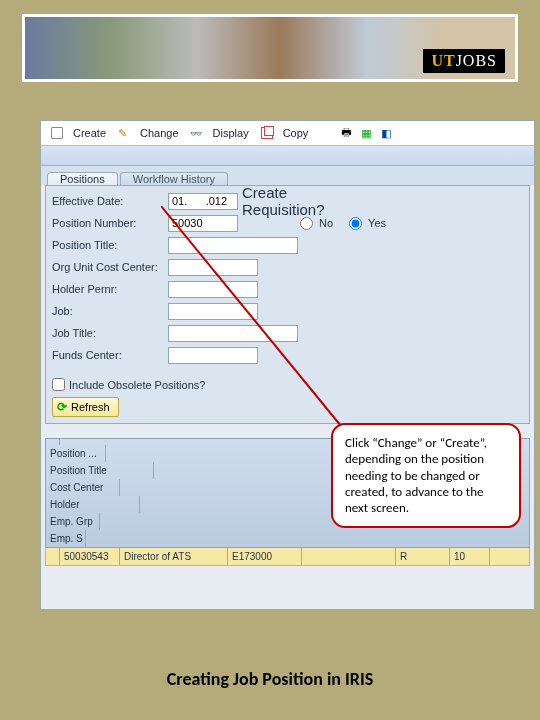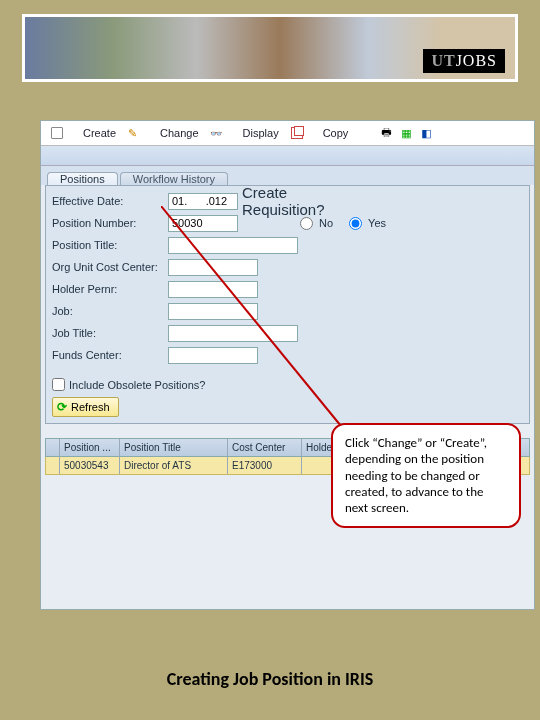--- a/index.html
+++ b/index.html
@@ -23,21 +23,21 @@
   padding: 6px 10px;
 }
 .logo {
   background: #000;
   color: #fff;
   padding: 3px 8px;
   font-family: Georgia, serif;
   font-size: 16px;
   letter-spacing: 1px;
 }
-.logo .ut { color: #a3a3a3; font-weight: bold; }
+.logo .ut { color: #eab308; font-weight: bold; }
 .app-window {
   margin: 38px 0 0 40px;
   width: 495px;
   height: 490px;
   background: #e8edf4;
   border: 1px solid #9aa;
   overflow: hidden;
   position: relative;
 }
 .title-bar {
@@ -54,21 +54,21 @@
   background: #fff;
   padding: 4px 6px;
   border-bottom: 1px solid #bbb;
   display: flex;
   align-items: center;
   gap: 4px;
 }
 .tb-btn {
   display: inline-flex;
   align-items: center;
-  gap: 20px;
+  gap: 10px;
   padding: 2px 4px;
   font-size: 11px;
   color: #223;
   cursor: pointer;
 }
 .tb-btn .ico { width: 12px; height: 12px; display: inline-block; }
 .ico-create { border: 1px solid #888; border-radius: 1px; background: #fff; position: relative; }
 .ico-change { position: relative; }
 .ico-change::before { content:"✎"; color:#c80; font-size:11px; }
 .ico-display::before { content:"👓"; font-size:10px; }
@@ -131,20 +131,21 @@
   cursor: pointer;
 }
 .refresh-btn .ico-refresh::before { content:"⟳"; color:#0a0; font-size:12px; font-weight:bold; }
 .grid { margin: 14px 4px 0 4px; }
 .grid-header {
   display: flex;
   background: linear-gradient(#cfdced,#bbcce0);
   border: 1px solid #8aa;
   font-size: 10px;
   color: #234;
+  flex-direction: column;
 }
 .grid-header > div, .grid-row > div {
   padding: 3px 4px;
   border-right: 1px solid #9ab;
   overflow: hidden;
   white-space: nowrap;
 }
 .grid-row {
   display: flex;
   background: #f6e9a8;

